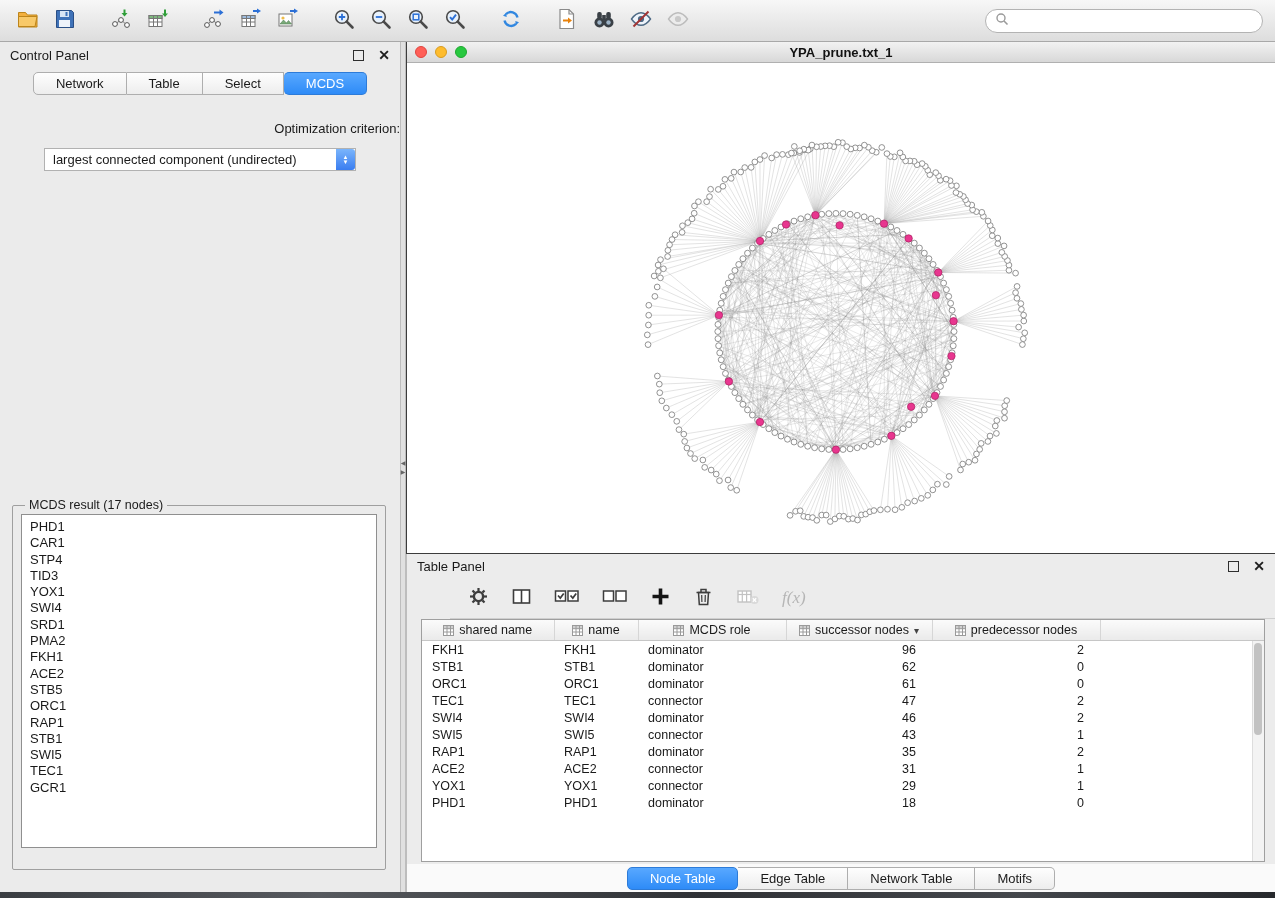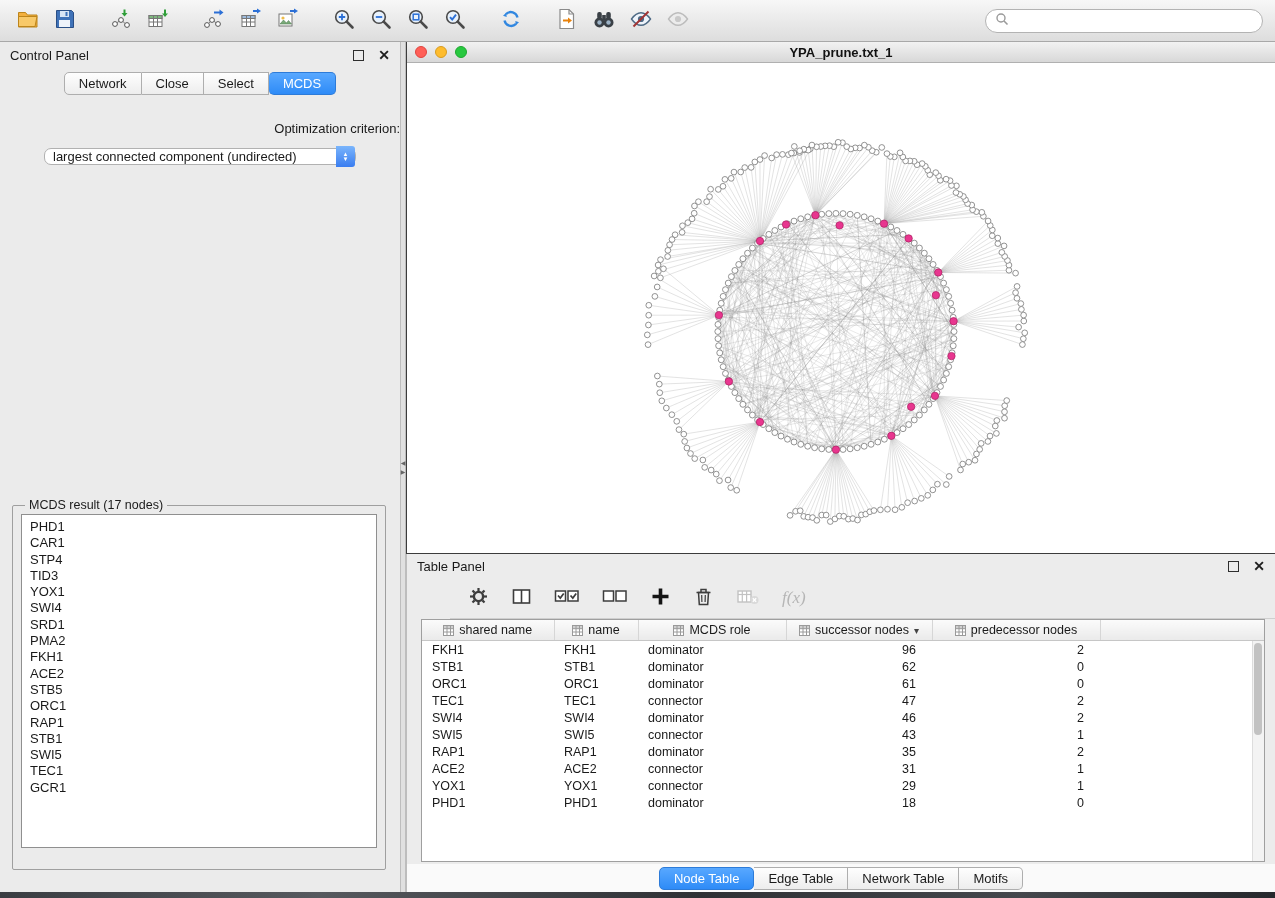--- a/index.html
+++ b/index.html
@@ -16,26 +16,26 @@
   
   .main{flex:1;display:flex;min-height:0;}
 
   
   .control-panel{width:400px;min-width:400px;display:flex;flex-direction:column;background:#ebebeb;box-sizing:border-box;}
   .panel-header{height:26px;min-height:26px;display:flex;align-items:center;padding:0 10px;font-size:13px;}
   .win-icons{margin-left:auto;display:flex;align-items:center;gap:14px;}
   .float-icon{width:9px;height:9px;border:1.6px solid #2e2e2e;display:inline-block;}
   .close-x{font-size:14px;font-weight:bold;color:#1d1d1d;line-height:1;}
   .cp-tabs{display:flex;justify-content:center;margin-top:4px;}
-  .seg-tab{padding:3px 14px;font-size:13px;background:linear-gradient(#fefefe,#ededed);border:1px solid #aeaeae;border-left-width:0;cursor:default;}
+  .seg-tab{padding:3px 22px;font-size:13px;background:linear-gradient(#fefefe,#ededed);border:1px solid #aeaeae;border-left-width:0;cursor:default;}
   .seg-tab.first{border-left-width:1px;border-radius:5px 0 0 5px;}
   .seg-tab.last{border-radius:0 5px 5px 0;}
   .seg-tab.active{background:linear-gradient(#58a8ff,#2e8bf7);color:#fff;border-color:#2d7bd8;border-radius:5px;}
   .opt-label{text-align:right;font-size:13px;margin-top:26px;}
-  .dropdown{width:312px;height:17px;margin:12px auto 0;background:#fff;border:1px solid #b1b1b1;border-radius:7px;display:flex;align-items:center;font-size:13px;box-sizing:border-box;}
+  .dropdown{width:312px;height:23px;margin:12px auto 0;background:#fff;border:1px solid #b1b1b1;border-radius:0;display:flex;align-items:center;font-size:13px;box-sizing:border-box;}
   .dd-text{flex:1;padding-left:8px;white-space:nowrap;overflow:hidden;}
   .dd-stepper{width:19px;height:21px;background:linear-gradient(#7ab5fc,#3a7df0);border-radius:0 3px 3px 0;display:flex;flex-direction:column;align-items:center;justify-content:center;color:#fff;}
   .dd-stepper span{font-size:6px;line-height:5px;}
   .cp-buttons{display:flex;justify-content:center;gap:14px;margin-top:16px;}
   .btn{font-family:inherit;font-size:13px;padding:3px 15px;background:linear-gradient(#ffffff,#ececec);border:1px solid #ababab;border-radius:5px;color:#111;cursor:default;}
   .btn.focused{box-shadow:0 0 0 3px rgba(110,170,255,.65);border-color:#7dabf0;}
   fieldset.mcds-group{margin:auto 14px 22px 12px;border:1px solid #9f9f9f;border-radius:2px;height:372px;box-sizing:border-box;padding:2px 8px 8px;}
   fieldset.mcds-group legend{font-size:12.5px;padding:0 4px;margin-left:4px;}
   .mcds-list{height:334px;background:#fff;border:1px solid #8f8f8f;padding:4px 8px;font-size:13px;line-height:16.3px;overflow:hidden;box-sizing:border-box;}
 
@@ -251,21 +251,21 @@
     <div class="control-panel">
       <div class="panel-header">
         <span>Control Panel</span>
         <span class="win-icons">
           <span class="float-icon"></span>
           <span class="close-x">✕</span>
         </span>
       </div>
       <div class="cp-tabs">
           <div class="seg-tab first">Network</div>
-          <div class="seg-tab">Close</div>
+          <div class="seg-tab">Table</div>
           <div class="seg-tab">Select</div>
           <div class="seg-tab active last">MCDS</div>
         </div>
       <div class="opt-label">Optimization criterion:</div>
       <div class="dropdown">
         <span class="dd-text">largest connected component (undirected)</span>
         <span class="dd-stepper">
             <span>▲</span>
             <span>▼</span>
           </span>

